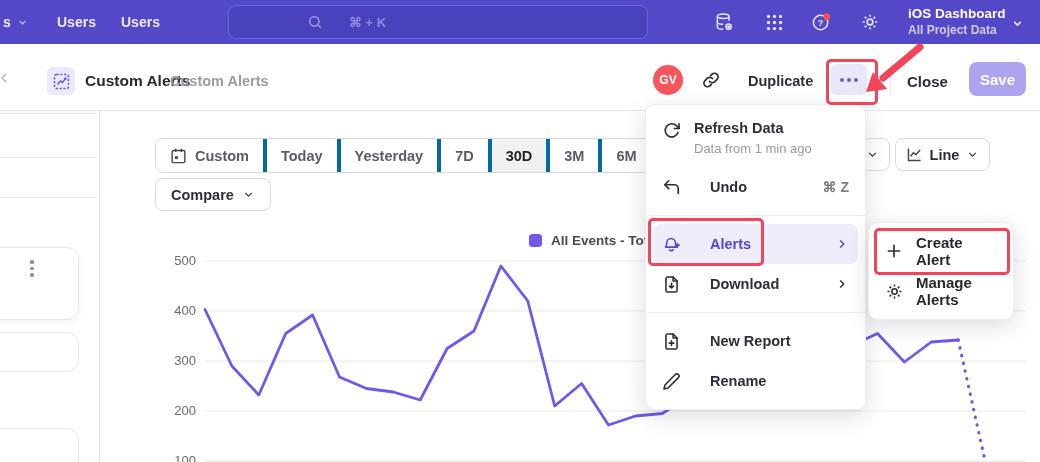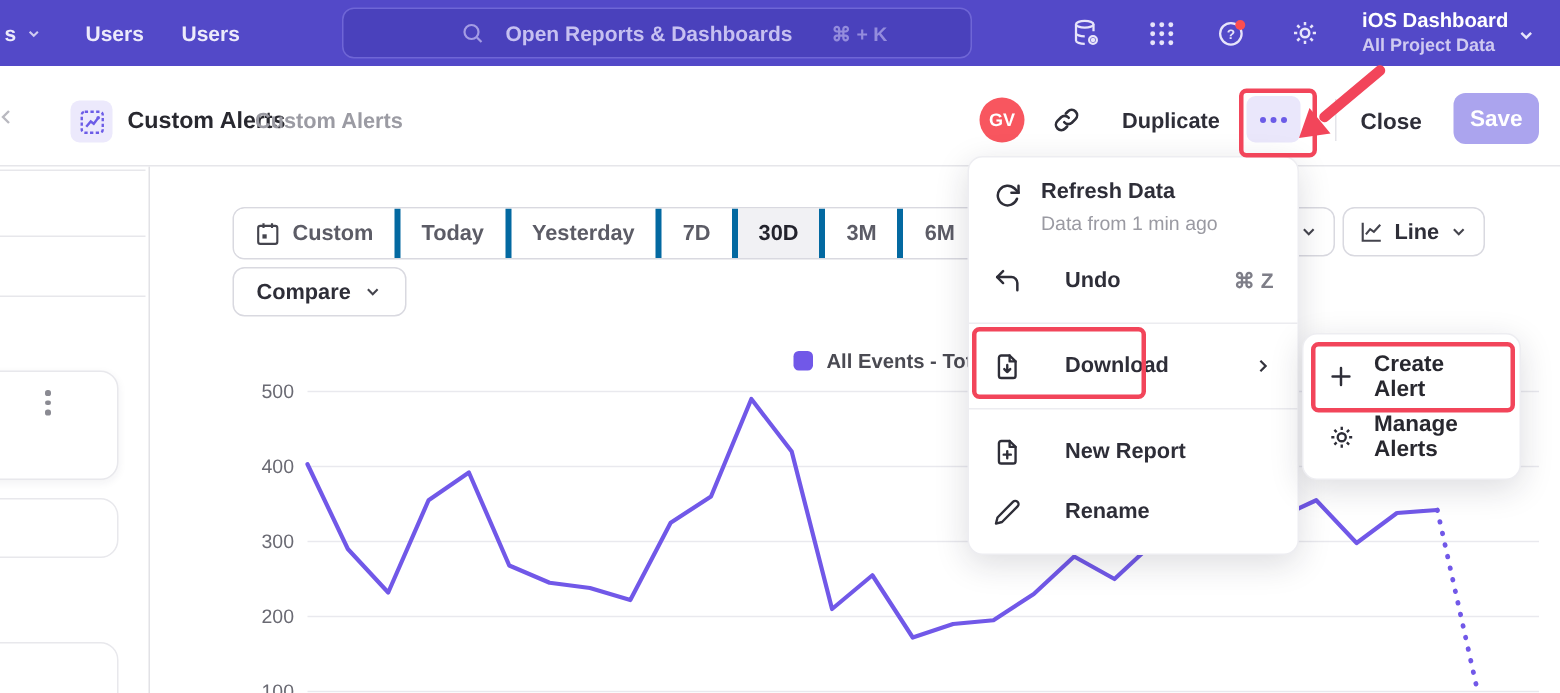--- a/index.html
+++ b/index.html
@@ -227,21 +227,20 @@
       <span>Users</span>
     </div>
 
     <div class="searchpill">
       <span class="mag">
         <svg width="16" height="16" viewBox="0 0 24 24" fill="none" stroke="currentColor" stroke-width="2.2">
             <circle cx="11" cy="11" r="7"></circle>
             <line x1="16.5" y1="16.5" x2="21" y2="21"></line>
           </svg>
       </span>
-      <span class="ph">Open Reports &amp; Dashboards</span>
       <span class="kbd">⌘ + K</span>
     </div>
 
     <span class="navicon" style="left:714px">
       <svg width="20" height="20" viewBox="0 0 24 24" fill="none" stroke="currentColor" stroke-width="1.8">
           <ellipse cx="11" cy="5" rx="7" ry="2.7"></ellipse>
           <path d="M4 5v7c0 1.5 3.1 2.7 7 2.7M4 12v6c0 1.5 3.1 2.7 7 2.7M18 5v5.5"></path>
           <circle cx="17.6" cy="17.6" r="3.1"></circle>
           <circle cx="17.6" cy="17.6" r="0.9" fill="currentColor"></circle>
         </svg>
@@ -338,20 +337,35 @@
             <polyline points="8.5 13.5 3.5 8.5 8.5 3.5"></polyline>
             <path d="M20.5 19.5v-6a5 5 0 0 0-5-5h-12"></path>
           </svg>
       </span>
       <span>Undo</span>
       <span class="mshort">⌘ Z</span>
     </div>
 
     <div class="mdiv"></div>
 
+    <div class="mrow hl">
+      <span class="micon">
+        <svg width="19" height="19" viewBox="0 0 24 24" fill="none" stroke="currentColor" stroke-width="2" stroke-linecap="round" stroke-linejoin="round">
+            <path d="M6 10a5.5 5.5 0 0 1 11 0c0 4 1.6 5.3 1.6 5.3H4.4S6 14 6 10z"></path>
+            <path d="M9.5 18.5a2.6 2.6 0 0 0 4.6 0"></path>
+            <path d="M17.2 13h4.6M19.5 10.7v4.6"></path>
+          </svg>
+      </span>
+      <span>Alerts</span>
+      <span class="mchev">
+        <svg width="14" height="14" viewBox="0 0 24 24" fill="none" stroke="currentColor" stroke-width="2.6">
+            <polyline points="9 6 15 12 9 18"></polyline>
+          </svg>
+      </span>
+    </div>
 
     <div class="mrow">
       <span class="micon">
         <svg width="19" height="19" viewBox="0 0 24 24" fill="none" stroke="currentColor" stroke-width="2" stroke-linecap="round" stroke-linejoin="round">
             <path d="M14 2.5H7a2 2 0 0 0-2 2v15a2 2 0 0 0 2 2h10a2 2 0 0 0 2-2V7.5z"></path>
             <path d="M14 2.5v5h5"></path>
             <path d="M12 10.5v6M9.5 14l2.5 2.5L14.5 14"></path>
           </svg>
       </span>
       <span>Download</span>

